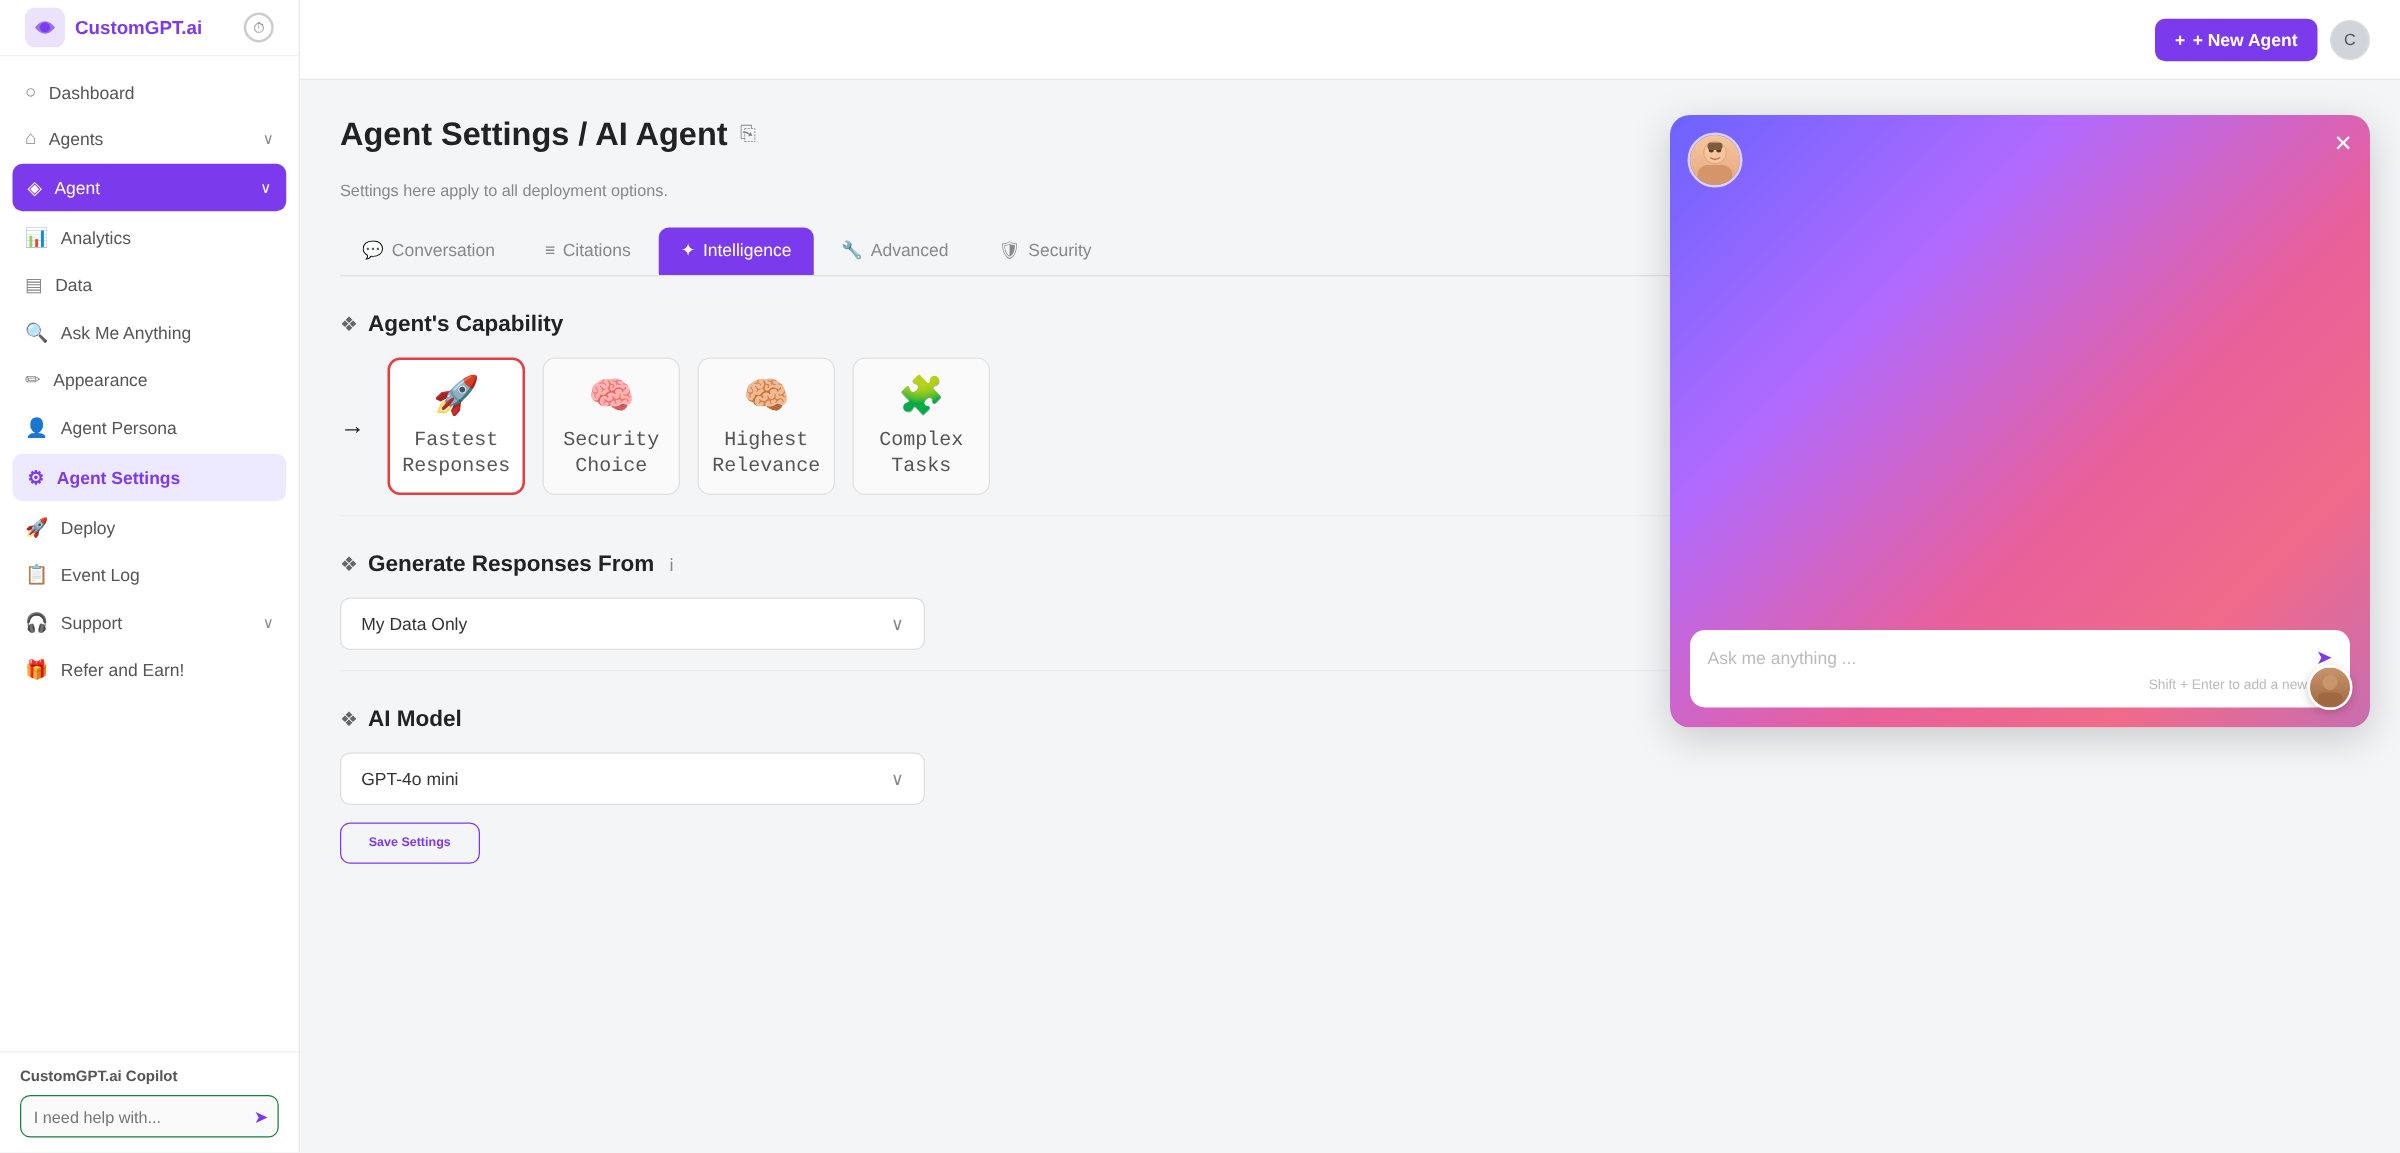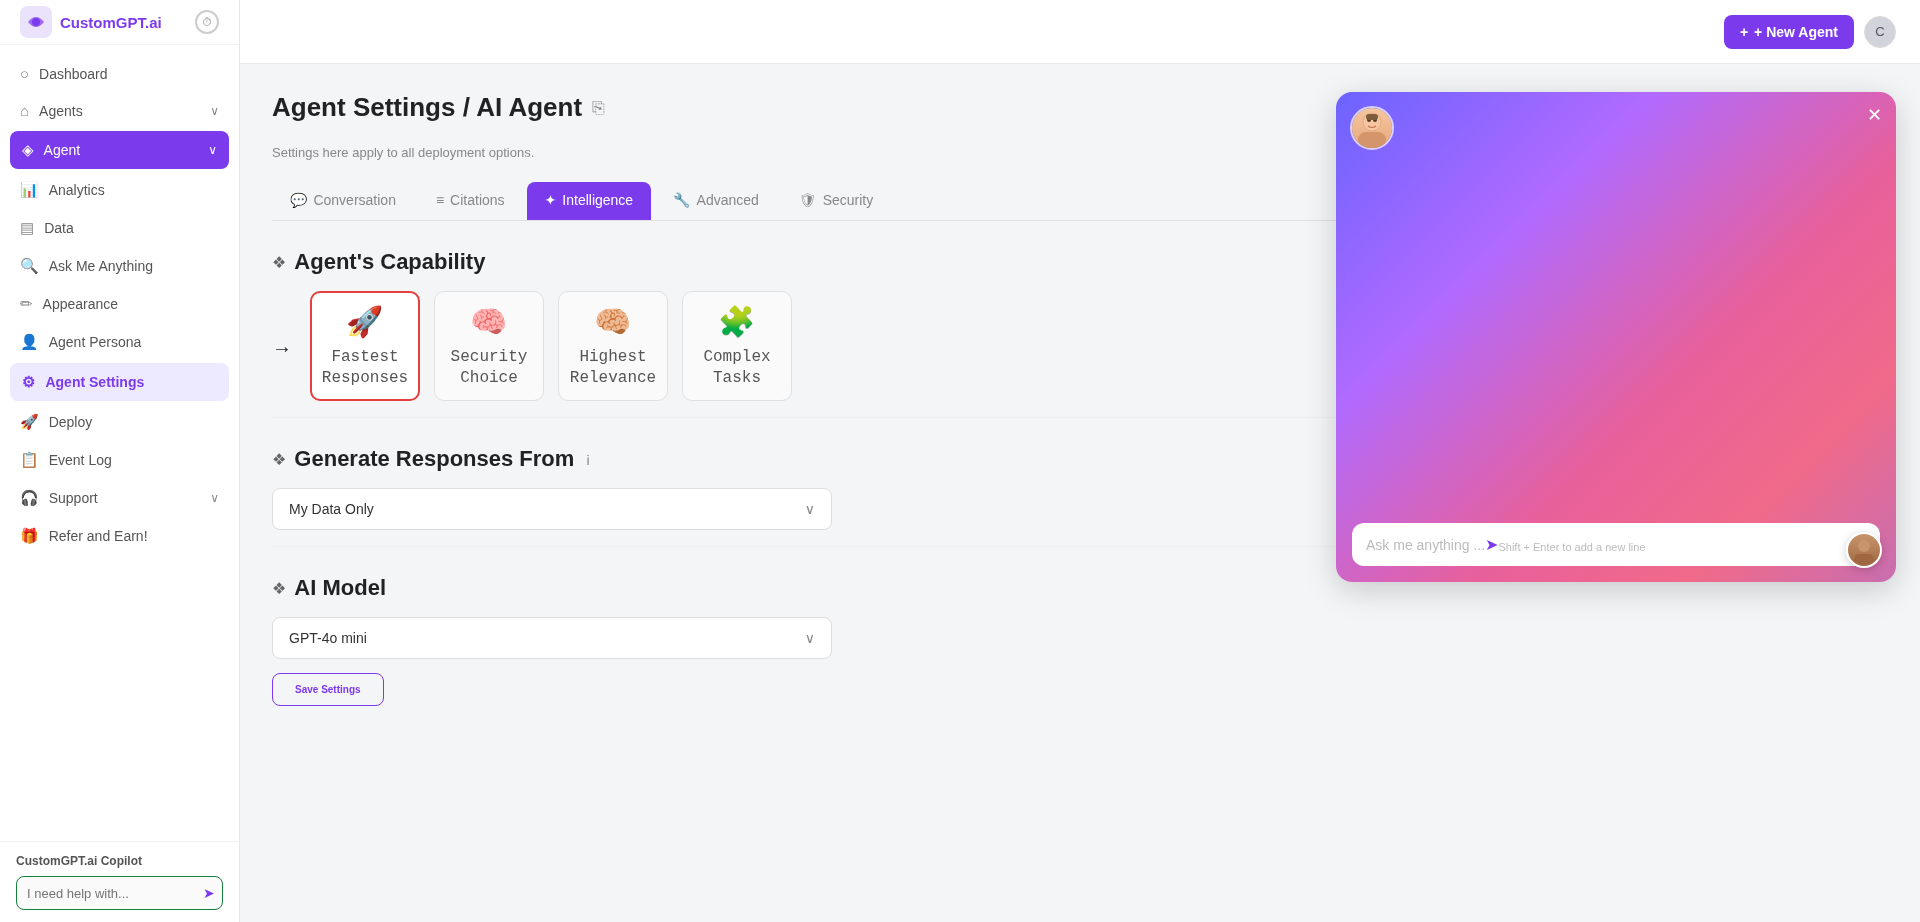--- a/index.html
+++ b/index.html
@@ -178,21 +178,21 @@
 
     
     .section { margin-bottom: 28px; }
     .section-header {
       display: flex;
       align-items: center;
       gap: 8px;
       margin-bottom: 16px;
     }
     .section-icon { font-size: 16px; color: #666; }
-    .section-title { font-size: 22px; font-weight: 700; color: #222; }
+    .section-title { font-size: 18px; font-weight: 700; color: #222; }
     .section-divider { height: 1px; background: #eee; margin-top: 16px; }
 
     
     .capability-cards {
       display: flex;
       gap: 14px;
       align-items: center;
     }
     .capability-card {
       width: 110px;
@@ -289,21 +289,21 @@
       align-items: center;
       justify-content: center;
       font-size: 22px;
     }
     .chat-input-area {
       background: #fff;
       margin: 8px;
       border-radius: 12px;
       padding: 12px 14px;
       display: flex;
-      flex-direction: row;
+      flex-direction: column;
       position: absolute;
       bottom: 8px;
       left: 8px;
       right: 8px;
     }
     .chat-input-text {
       font-size: 14px;
       color: #bbb;
       flex: 1;
     }
@@ -328,21 +328,21 @@
       display: flex;
       align-items: center;
       justify-content: center;
       font-size: 18px;
       cursor: pointer;
       box-shadow: 0 2px 8px rgba(0,0,0,0.2);
     }
 
     
     .select-box {
-      width: 560px;
+      width: 468px;
       border: 1px solid #ddd;
       border-radius: 8px;
       padding: 12px 16px;
       font-size: 14px;
       color: #333;
       background: #fff;
       display: flex;
       align-items: center;
       justify-content: space-between;
       cursor: pointer;

